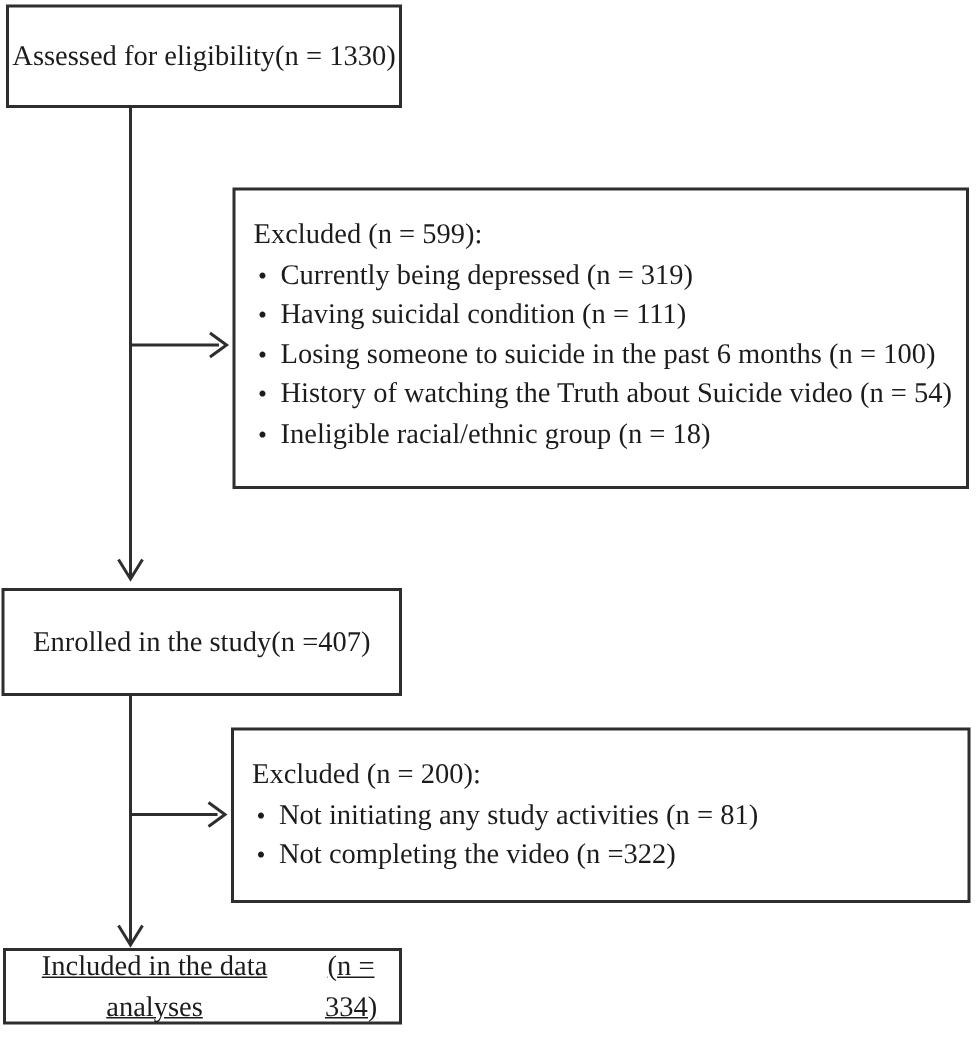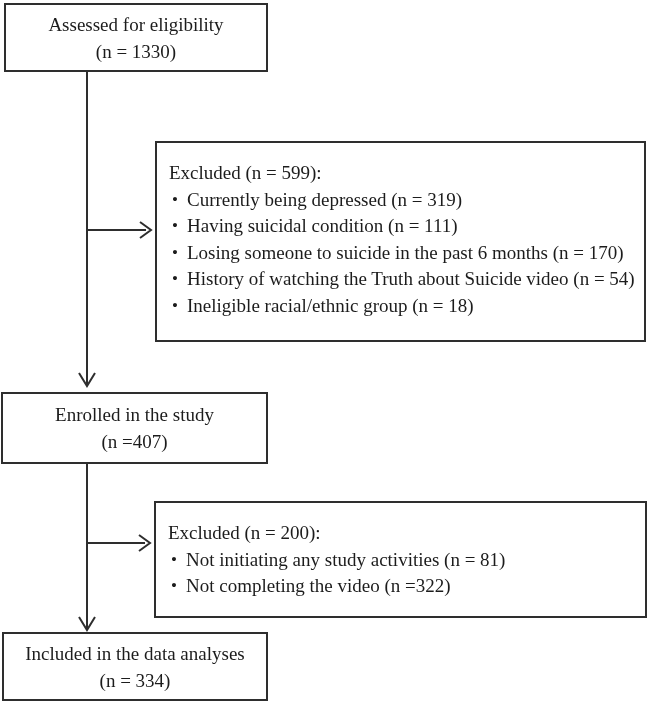--- a/index.html
+++ b/index.html
@@ -18,30 +18,29 @@
   }
   .flow-box {
     position: absolute;
     box-sizing: border-box;
     border: 2px solid var(--border, #2e2e2e);
     background: var(--bg, #ffffff);
     font-size: 19px;
   }
   .center-box {
     display: flex;
-    flex-direction: column;
+    flex-direction: row;
     justify-content: center;
     align-items: center;
     text-align: center;
     line-height: 27px;
   }
   .list-box {
     padding: 17px 8px 0 12px;
     line-height: 26.5px;
-    margin-top: 16px;
   }
   .list-box .box-title {
     display: block;
   }
   .bullet-row {
     display: flex;
     align-items: flex-start;
   }
   .bullet-glyph {
     width: 15px;
@@ -63,21 +62,21 @@
   #arrow-layer path, #arrow-layer polyline {
     stroke: var(--border, #2e2e2e);
     stroke-width: 2;
     fill: none;
   }
   
   #box-assessed  { left: 4px;   top: 3px;   width: 264px; height: 69px;  }
   #box-excluded1 { left: 155px; top: 125px; width: 491px; height: 201px; }
   #box-enrolled  { left: 1px;   top: 392px; width: 267px; height: 72px;  }
   #box-excluded2 { left: 154px; top: 485px; width: 493px; height: 117px; }
-  #box-included  { left: 2px;   top: 632px; width: 266px; height: 69px;  }
+  #box-included  { left: 2px;   top: 632px; width: 266px; height: 51px; text-decoration: underline;  }
 </style>
 </head>
 <body>
 
 <div id="canvas" style="--bg: #ffffff; --border: #2e2e2e; --text: #1c1c1c;">
 
   <svg id="arrow-layer" width="653" height="706" viewBox="0 0 653 706" aria-hidden="true">
 
     <path d="M 87 72 L 87 385"></path>
     <polyline points="79,373 87,386 95,373"></polyline>
@@ -102,21 +101,21 @@
     <div class="bullet-row">
       <span class="bullet-glyph">•</span>
       <span class="bullet-text">Currently being depressed (n = 319)</span>
     </div>
     <div class="bullet-row">
       <span class="bullet-glyph">•</span>
       <span class="bullet-text">Having suicidal condition (n = 111)</span>
     </div>
     <div class="bullet-row">
       <span class="bullet-glyph">•</span>
-      <span class="bullet-text">Losing someone to suicide in the past 6 months (n = 170)</span>
+      <span class="bullet-text">Losing someone to suicide in the past 6 months (n = 100)</span>
     </div>
     <div class="bullet-row">
       <span class="bullet-glyph">•</span>
       <span class="bullet-text">History of watching the Truth about Suicide video (n = 54)</span>
     </div>
     <div class="bullet-row">
       <span class="bullet-glyph">•</span>
       <span class="bullet-text">Ineligible racial/ethnic group (n = 18)</span>
     </div>
   </div>

